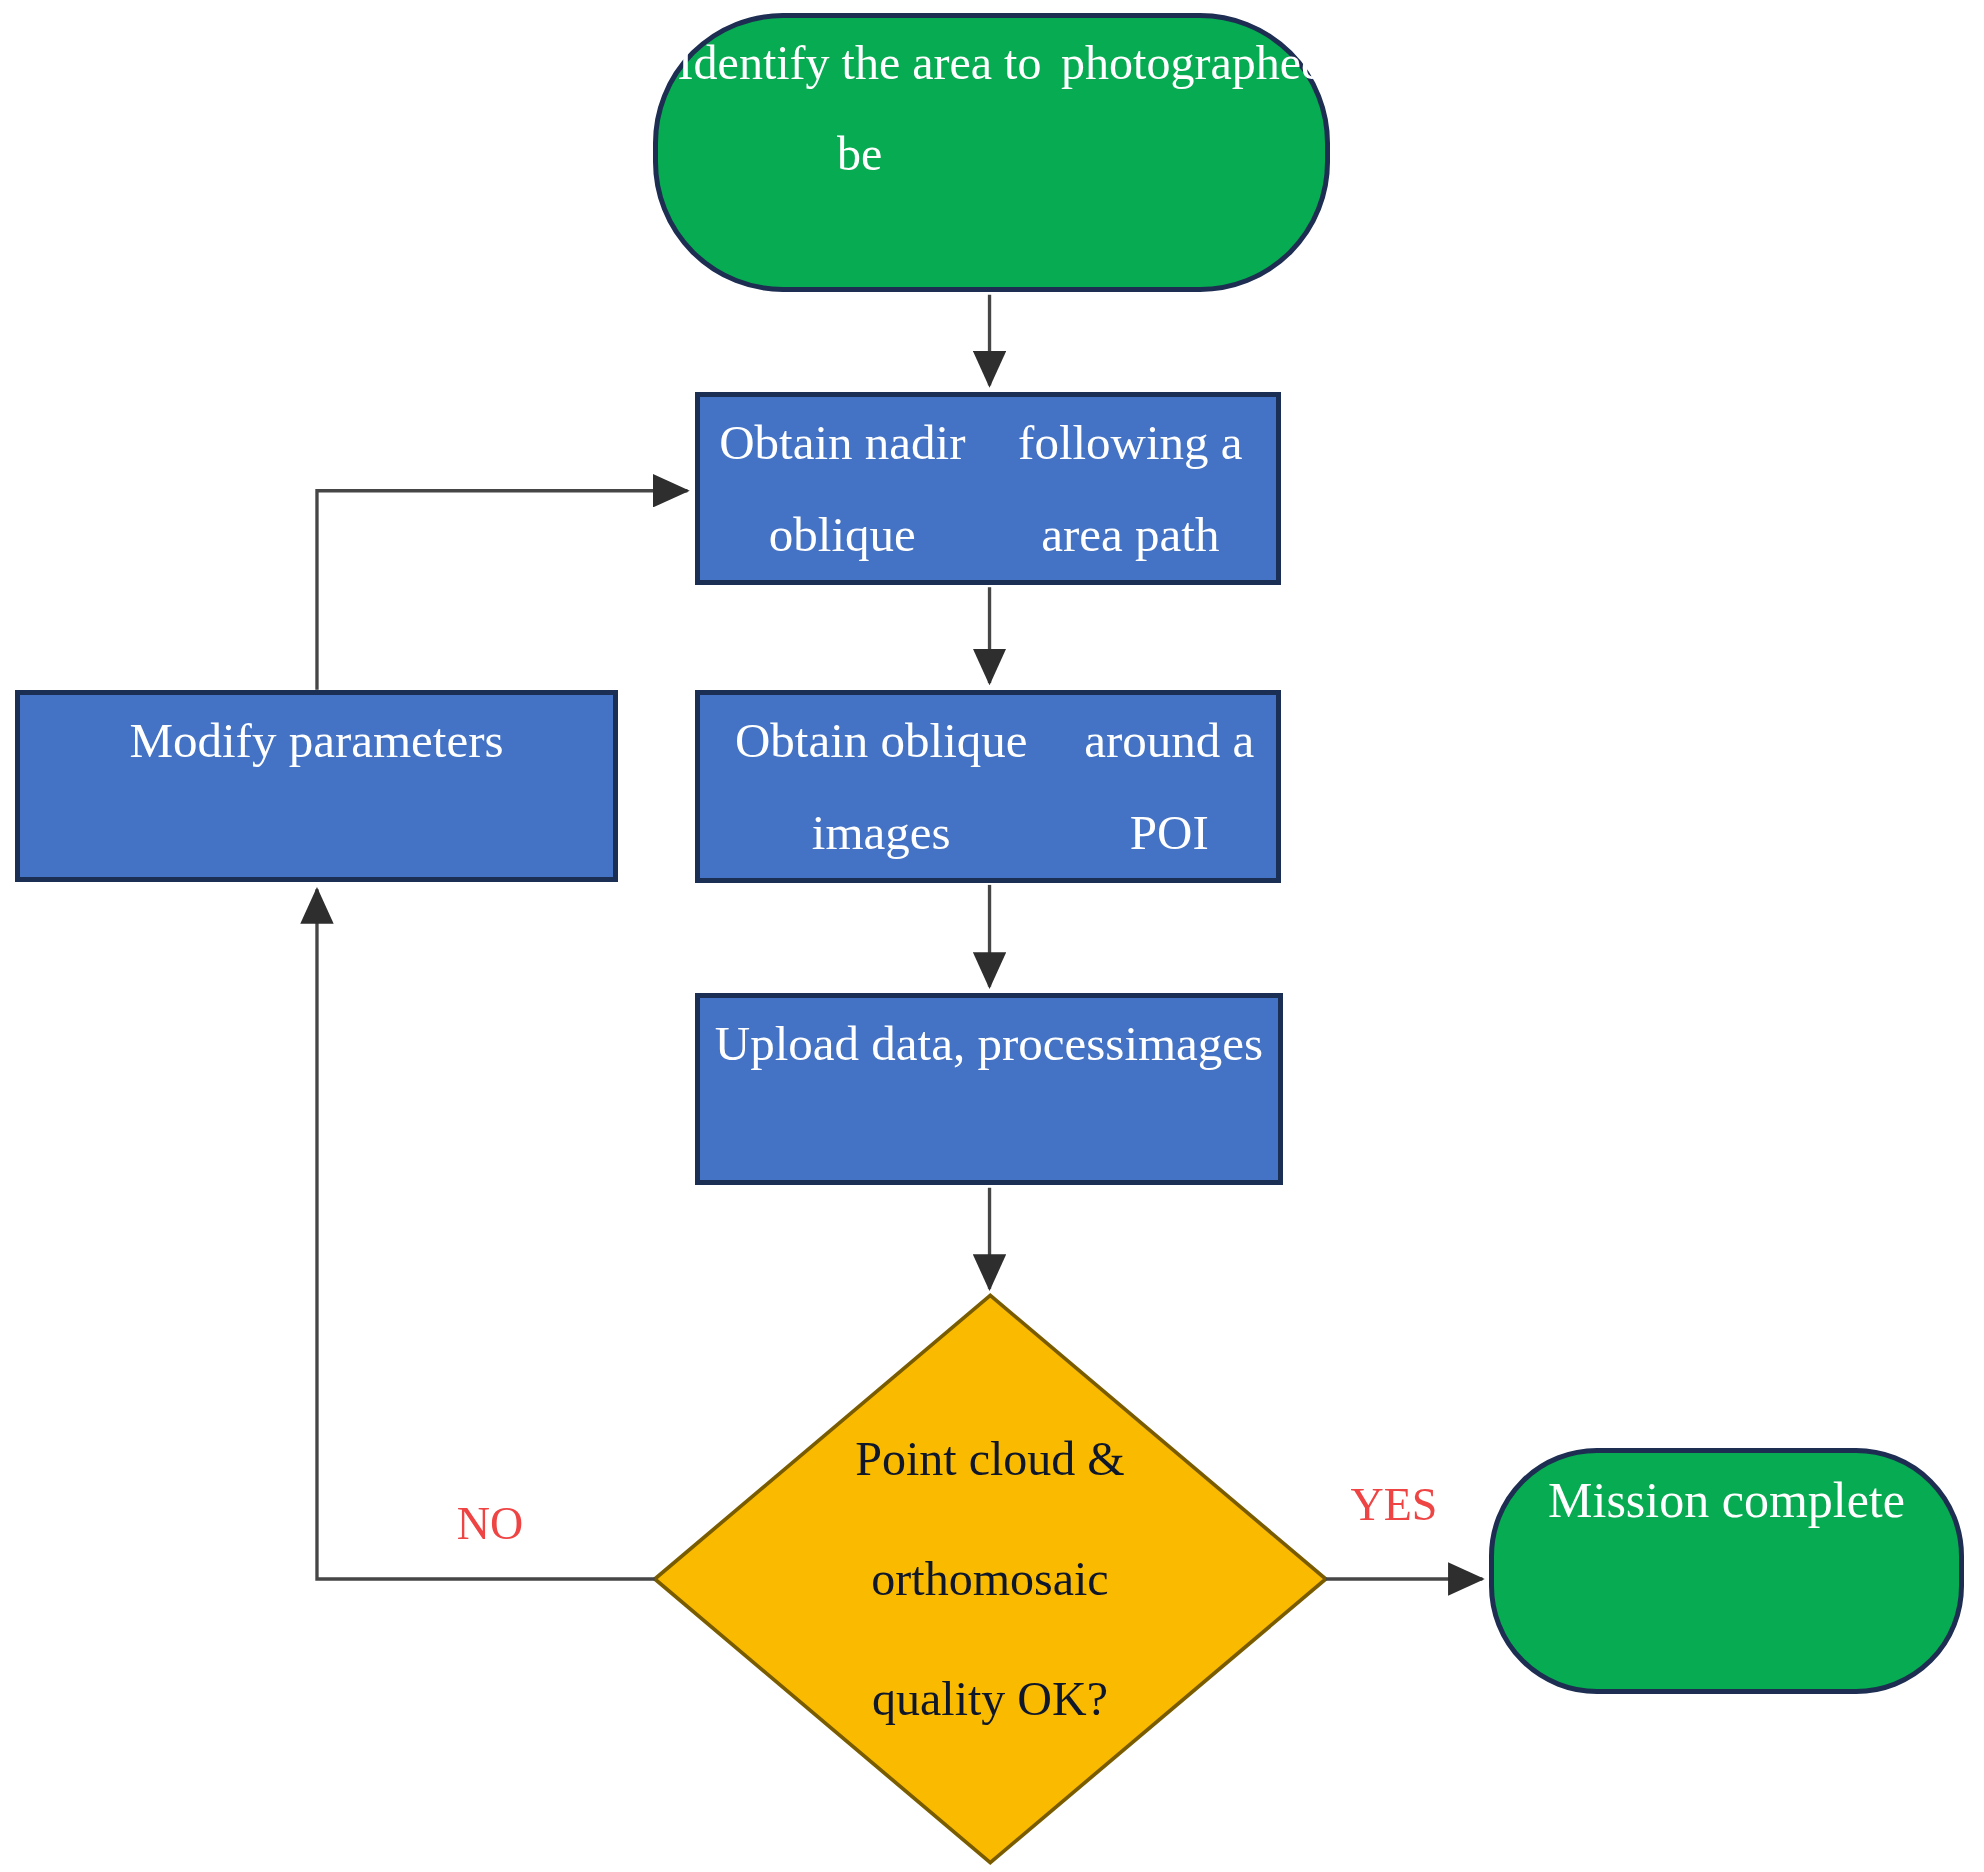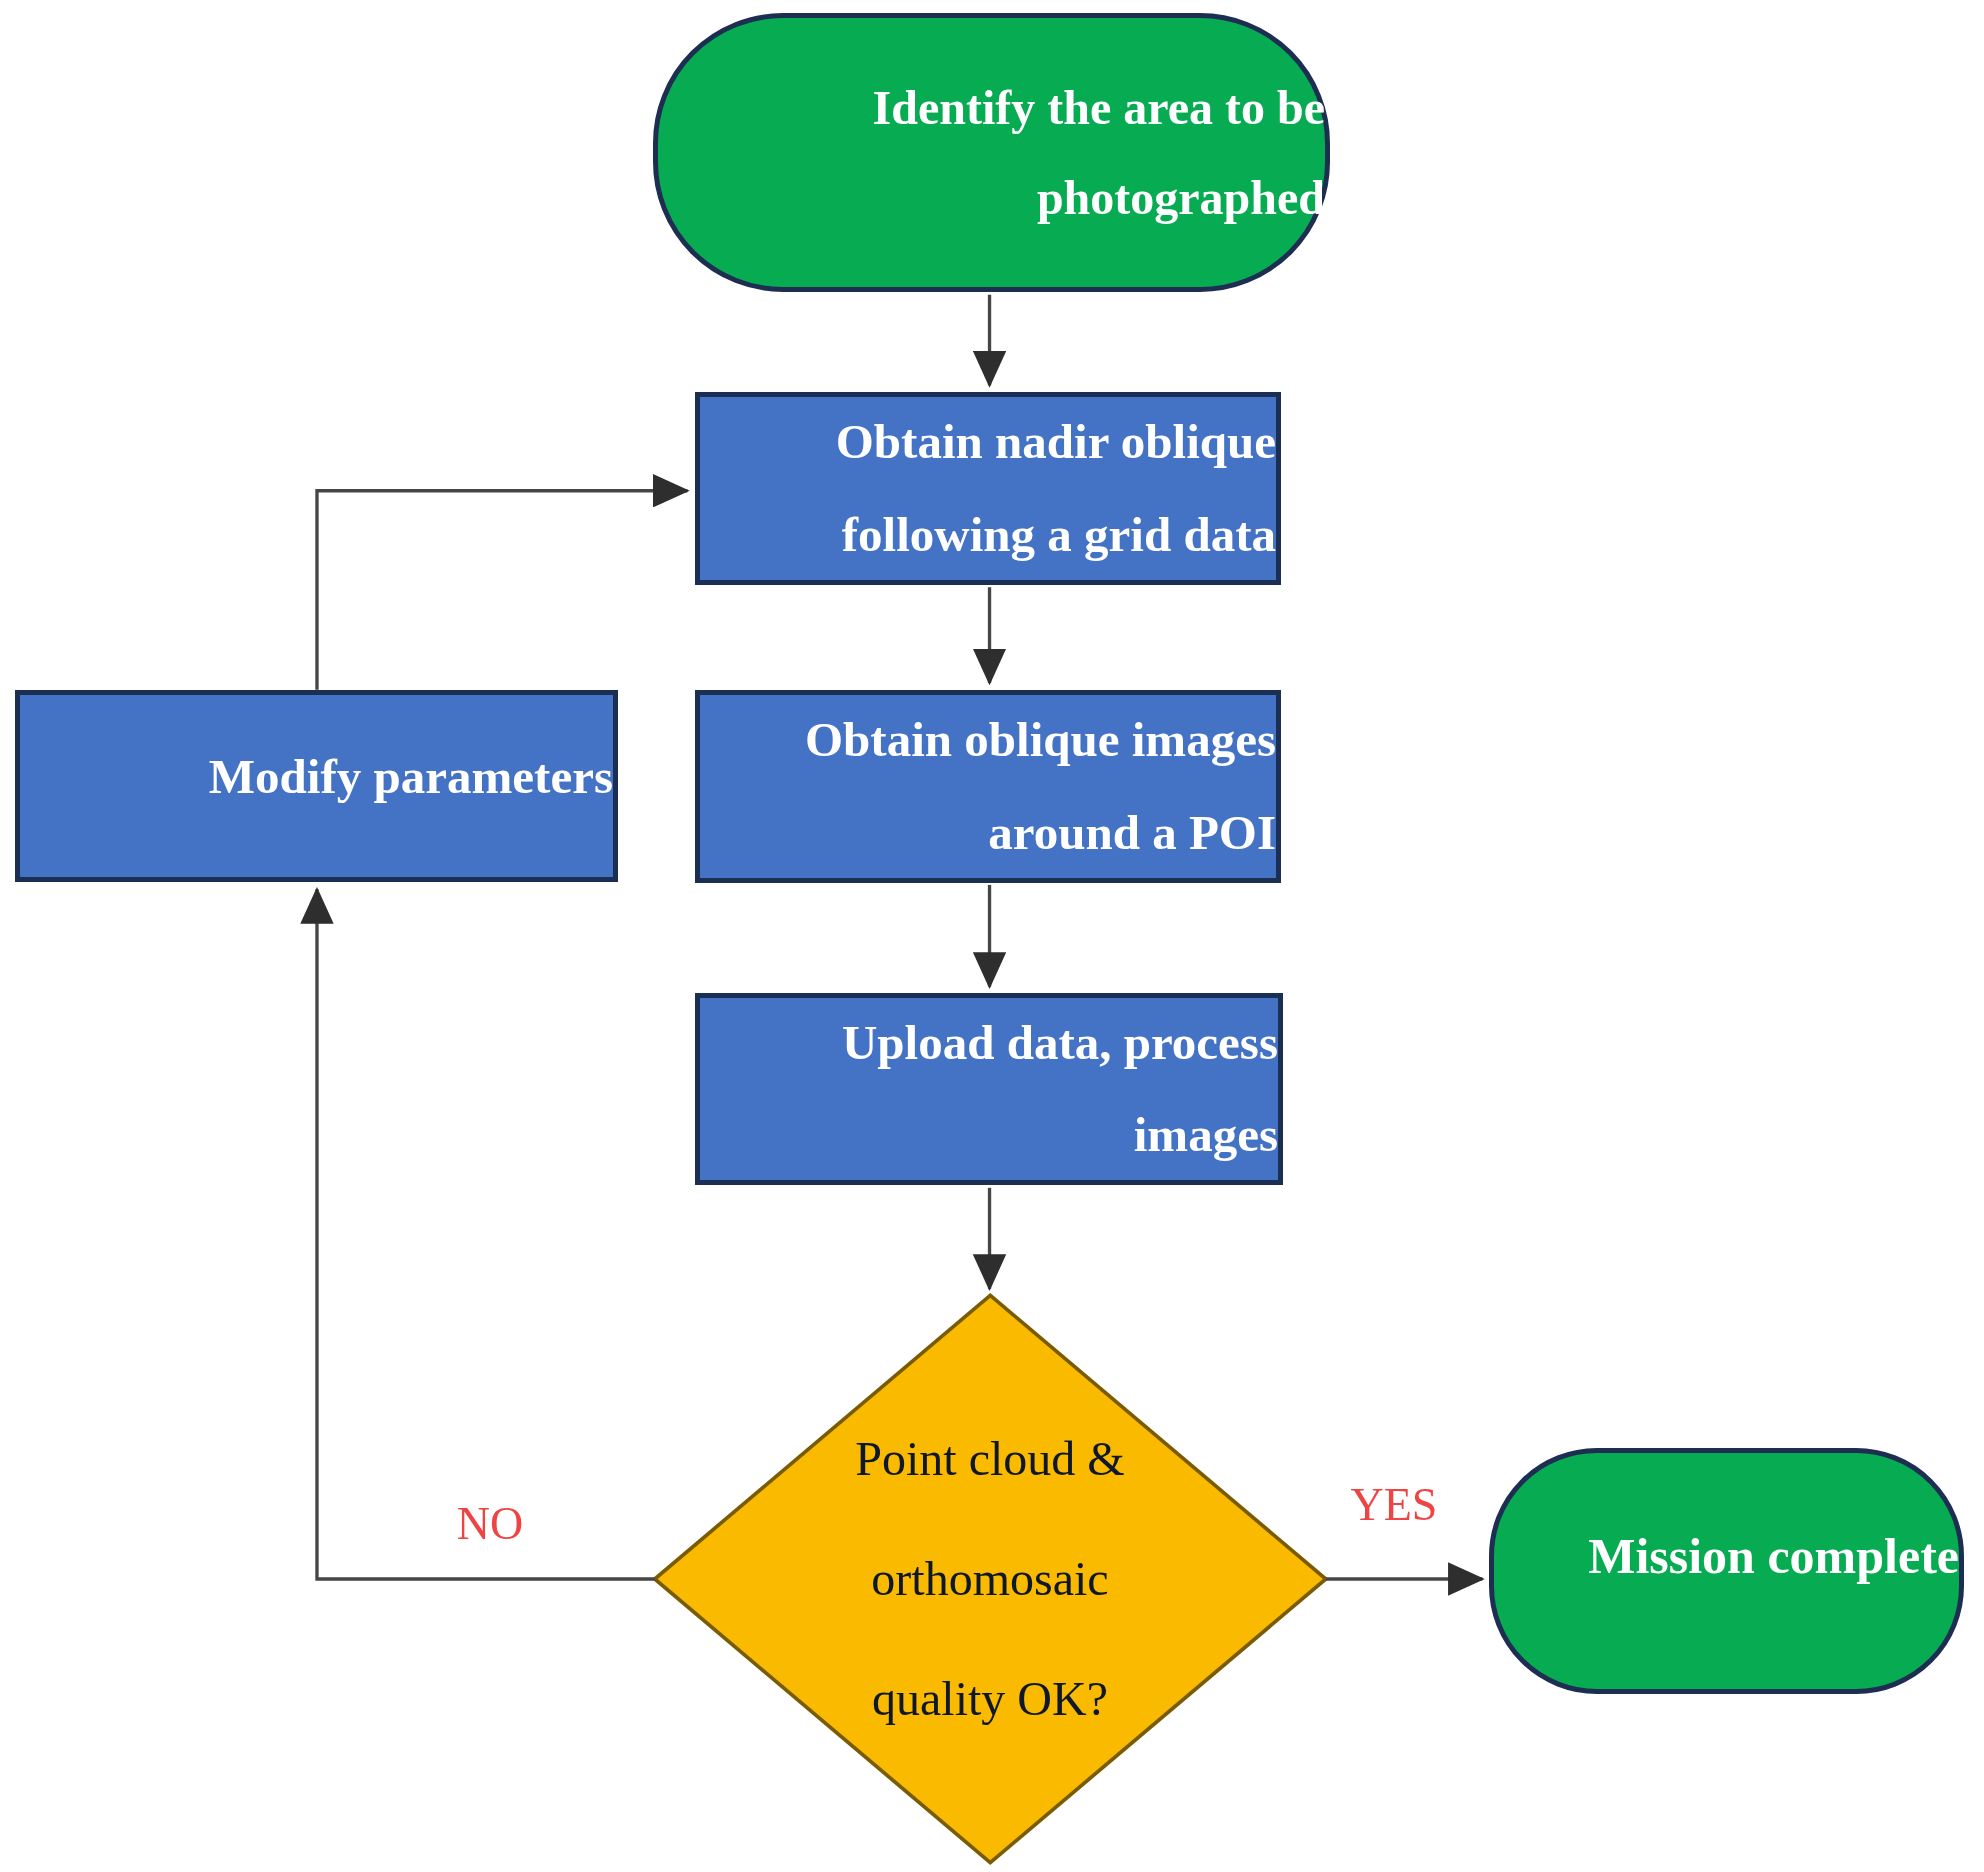--- a/index.html
+++ b/index.html
@@ -21,26 +21,25 @@
   .layer {
     position: absolute;
     left: 0; top: 0;
     width: 1985px;
     height: 1873px;
   }
   .node {
     position: absolute;
     box-sizing: border-box;
     display: flex;
-    flex-direction: column;
-    align-items: flex-end;
+    flex-direction: row;
+    align-items: flex-start;
     justify-content: center;
     text-align: center;
     color: #ffffff;
-    font-weight: bold;
   }
   .terminator {
     background: #07AB52;
     border: 5.2px solid #1D2E52;
     font-size: 48px;
     line-height: 1.88;
   }
   .process {
     background: #4472C4;
     border: 5.2px solid #1B2F54;
@@ -100,21 +99,21 @@
     <polyline class="connector" points="427,929 427,661 926,661" marker-end="url(#arrowhead)"></polyline>
   </svg>
 
   <div class="node terminator node-start">
     <div>Identify the area to be</div>
     <div>photographed</div>
   </div>
 
   <div class="node process node-nadir">
     <div>Obtain nadir oblique</div>
-    <div>following a grid data</div>
+    <div>following a area path</div>
   </div>
 
   <div class="node process node-oblique">
     <div>Obtain oblique images</div>
     <div>around a POI</div>
   </div>
 
   <div class="node process node-upload">
     <div>Upload data, process</div>
     <div>images</div>

